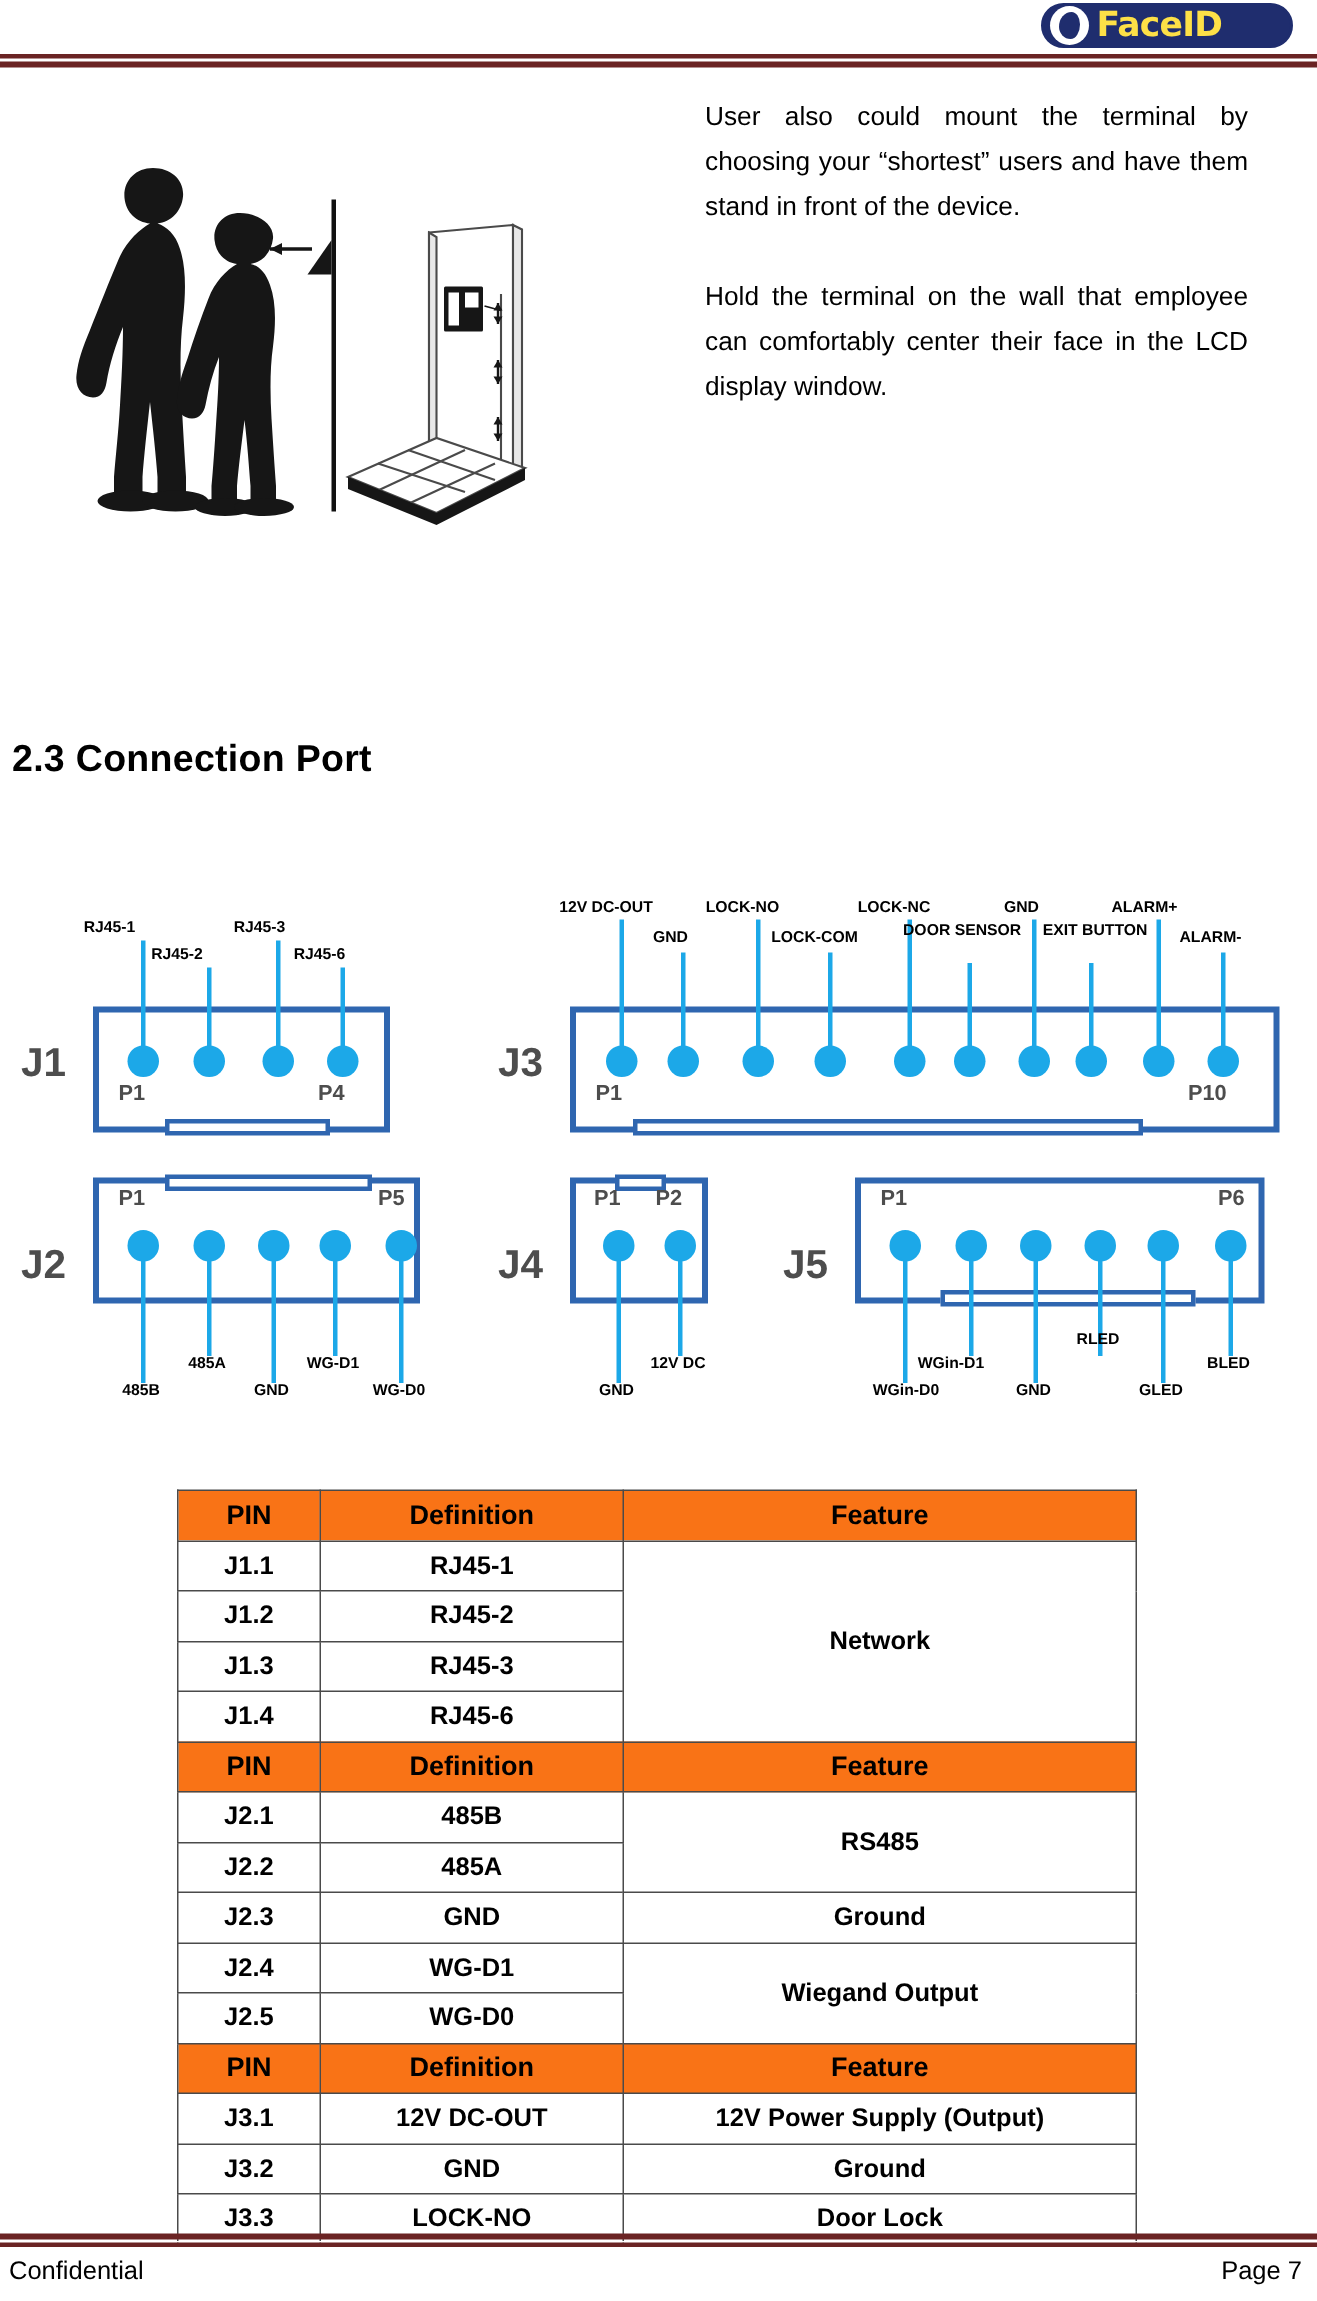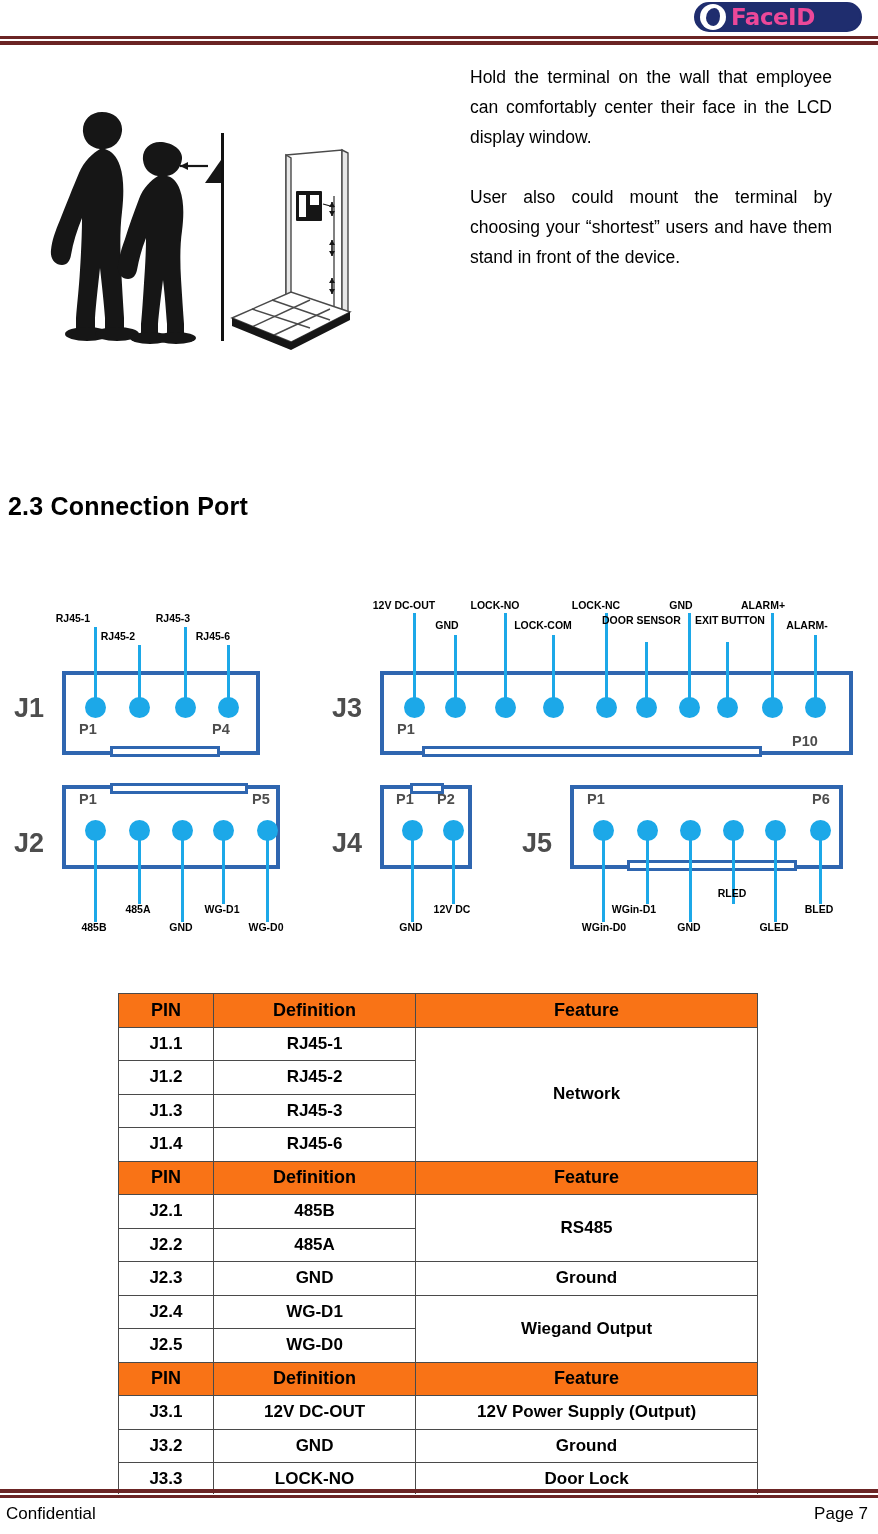--- a/index.html
+++ b/index.html
@@ -33,21 +33,21 @@
     border-radius:50%;
     background:#ffffff;
     position:relative; flex:0 0 auto;
   }
   .logo-face:after{
     content:"";position:absolute;left:6px;top:4px;width:14px;height:18px;
     background:#1F2D6E;
     border-radius:60% 40% 45% 55% / 55% 45% 55% 45%;
   }
   .logo-text {
-    color:#ec4899; font-size:23px; font-weight:bold; letter-spacing:-0.5px;
+    color:#fde047; font-size:23px; font-weight:bold; letter-spacing:-0.5px;
     margin-left:5px; font-family:"DejaVu Sans", sans-serif;
   }
   .rule-top {
     position:absolute; left:0; top:36px; width:878px; height:9px;
   }
   .rule-top .l1 { position:absolute; left:0; top:0;  width:100%; height:3px; background:#6B2424; }
   .rule-top .l2 { position:absolute; left:0; top:4px;width:100%; height:1px; background:#ffffff; }
   .rule-top .l3 { position:absolute; left:0; top:5px;width:100%; height:4px; background:#6B2424; }
 
   
@@ -200,22 +200,22 @@
       <path d="M322 180 L319 185 L325 185 Z"></path>
         <path d="M322 196 L319 191 L325 191 Z"></path>
       <path d="M322 218 L322 234" stroke="#161616" stroke-width="1.6" fill="none"></path>
       <path d="M322 218 L319 223 L325 223 Z"></path>
         <path d="M322 234 L319 229 L325 229 Z"></path>
     </g>
   </svg>
 </div>
 
 <div class="body-text">
+  <p>User also could mount the terminal by choosing your “shortest” users and have them stand in front of the device.</p>
   <p>Hold the terminal on the wall that employee can comfortably center their face in the LCD display window.</p>
-  <p>User also could mount the terminal by choosing your “shortest” users and have them stand in front of the device.</p>
 </div>
 
 <div class="sec-head">2.3 Connection Port</div>
 
 <div class="diagram">
 
   <div class="jgroup" style="left:0;top:0;width:300px;height:170px;">
     <div class="jlabel" style="left:14px;top:108px;">J1</div>
     <div class="jbox" style="left:62px;top:86px;width:198px;height:84px;"></div>
     <div class="notch" style="left:110px;top:161px;width:110px;"></div>
@@ -279,21 +279,21 @@
 
     <div class="siglbl" style="left:398px;top:15px;width:80px;">ALARM+</div>
     <div class="lead" style="left:446px;top:28px;height:86px;"></div>
     <div class="pin" style="left:437px;top:112px;"></div>
 
     <div class="siglbl" style="left:442px;top:35px;width:80px;">ALARM-</div>
     <div class="lead" style="left:489px;top:50px;height:64px;"></div>
     <div class="pin" style="left:480px;top:112px;"></div>
 
     <div class="pinlbl" style="left:72px;top:136px;">P1</div>
-    <div class="pinlbl" style="left:467px;top:148px;">P10</div>
+    <div class="pinlbl" style="left:467px;top:136px;">P10</div>
   </div>
 
   <div class="jgroup" style="left:0;top:195px;width:300px;height:175px;">
     <div class="jlabel" style="left:14px;top:48px;">J2</div>
     <div class="jbox" style="left:62px;top:5px;width:218px;height:84px;"></div>
     <div class="notch" style="left:110px;top:3px;width:138px;"></div>
 
     <div class="pinlbl" style="left:79px;top:11px;">P1</div>
     <div class="pinlbl" style="left:252px;top:11px;">P5</div>
 

